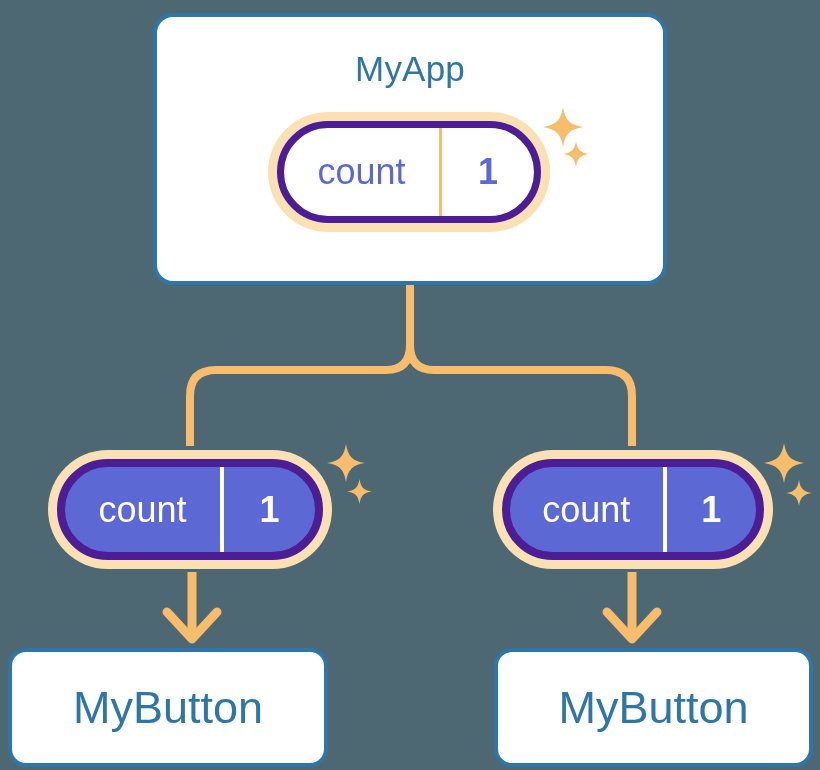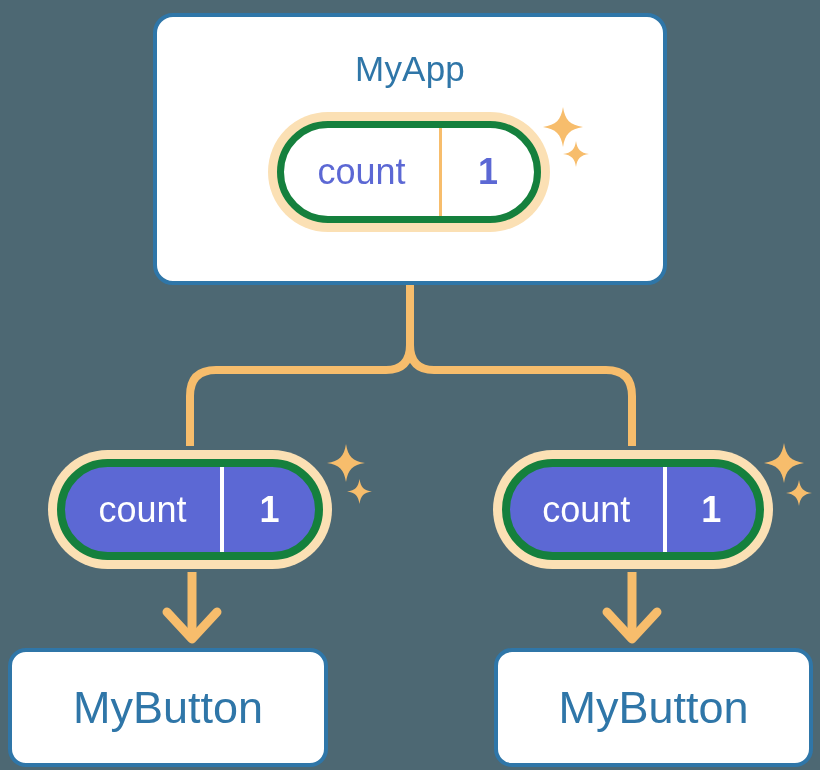--- a/index.html
+++ b/index.html
@@ -78,21 +78,21 @@
     position: absolute;
     box-sizing: border-box;
     border-radius: 999px;
     background: #fbe0b4;           
     padding: 9px;
     display: flex;
   }
   .pill {
     flex: 1;
     box-sizing: border-box;
-    border: 7px solid #15803d;     
+    border: 7px solid #4c1d95;     
     border-radius: 999px;
     display: flex;
     align-items: stretch;
     overflow: hidden;
   }
   .pill-cell {
     display: flex;
     align-items: center;
     justify-content: center;
     box-sizing: border-box;

